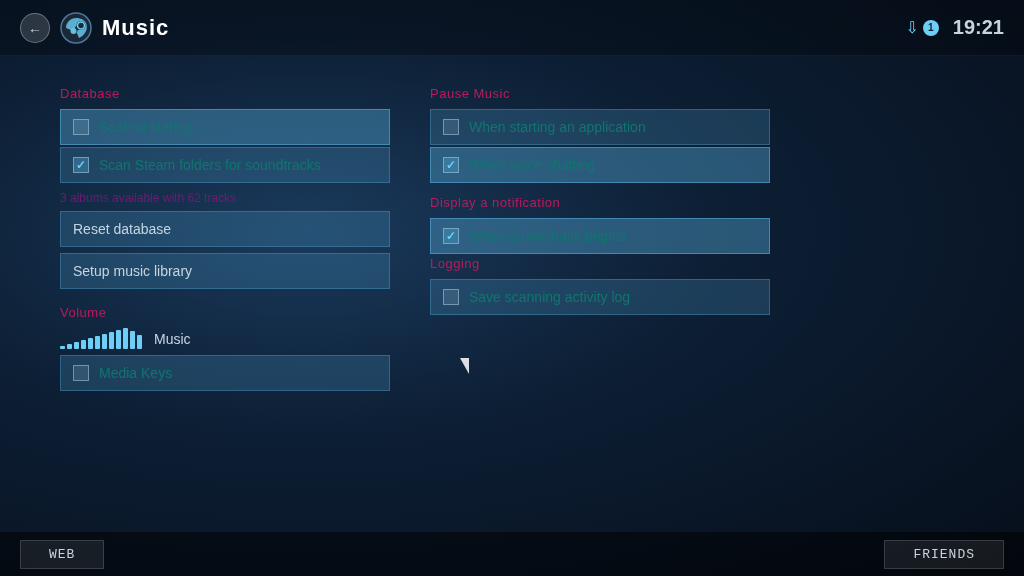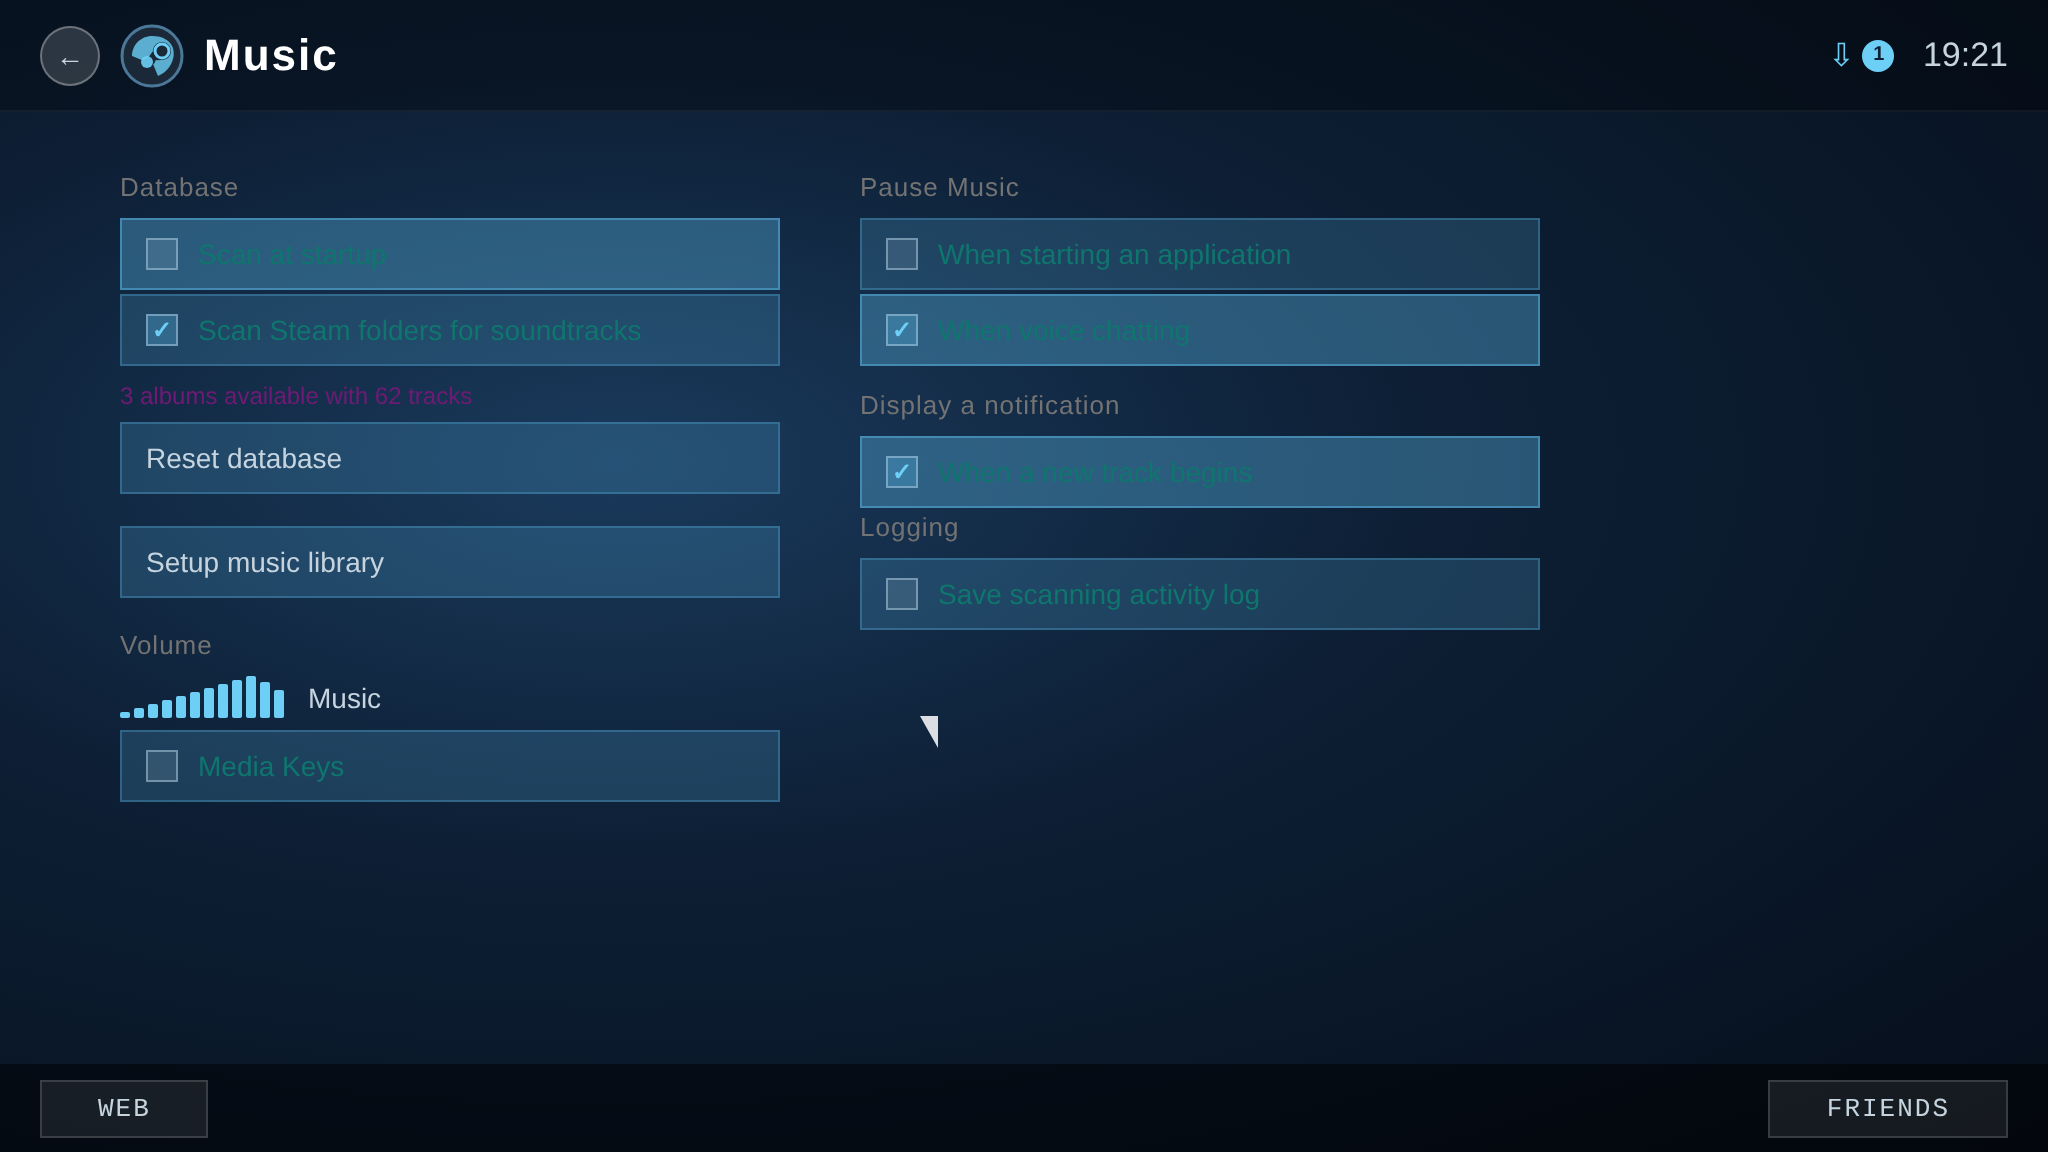--- a/index.html
+++ b/index.html
@@ -65,41 +65,41 @@
 
     .notification-area {
       display: flex;
       align-items: center;
       gap: 4px;
       color: #6dcff6;
       font-size: 14px;
     }
 
     .clock {
-      font-size: 17px;
-      font-weight: normal;
+      font-size: 20px;
+      font-weight: bold;
       color: #c6d4df;
     }
 
     
     .main-content {
       display: flex;
       padding: 20px 60px;
       gap: 40px;
       margin-top: 10px;
     }
 
     
     .left-col {
       width: 330px;
     }
 
     .section-label {
       font-size: 13px;
-      color: #737373;
+      color: #be185d;
       margin-bottom: 8px;
       letter-spacing: 0.5px;
     }
 
     .option-row {
       display: flex;
       align-items: center;
       gap: 10px;
       background: rgba(77, 157, 199, 0.25);
       border: 1px solid rgba(77, 157, 199, 0.4);
@@ -145,21 +145,21 @@
       color: #701a75;
       margin: 8px 0 6px 0;
     }
 
     .action-btn {
       display: flex;
       align-items: center;
       background: rgba(77, 157, 199, 0.25);
       border: 1px solid rgba(77, 157, 199, 0.4);
       padding: 8px 12px;
-      margin-bottom: 16px;
+      margin-bottom: 6px;
       cursor: pointer;
       min-height: 36px;
     }
 
     .action-btn-text {
       font-size: 14px;
       color: #c6d4df;
     }
 
     .volume-section {

